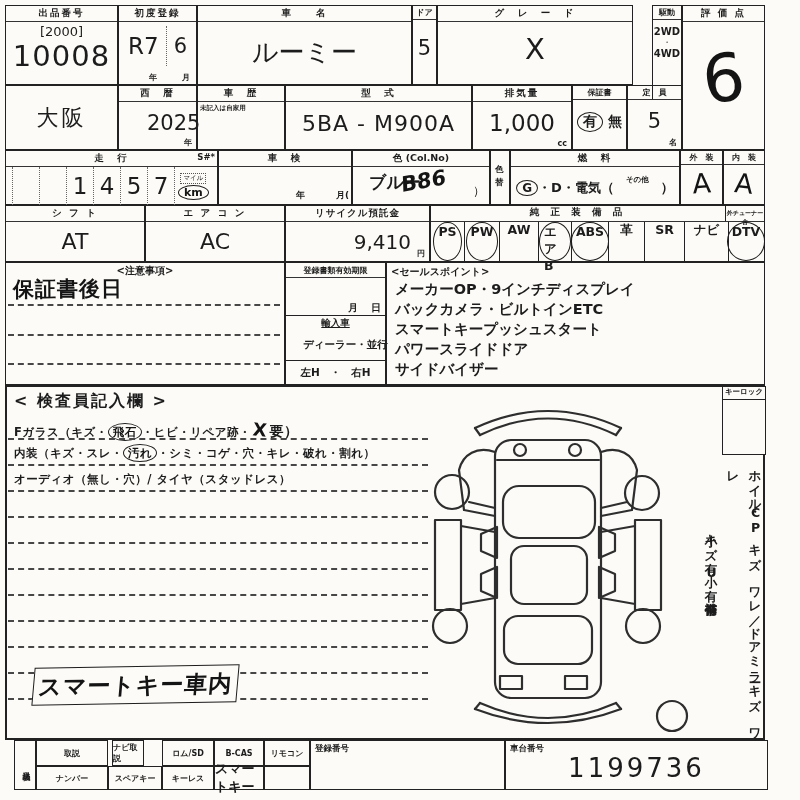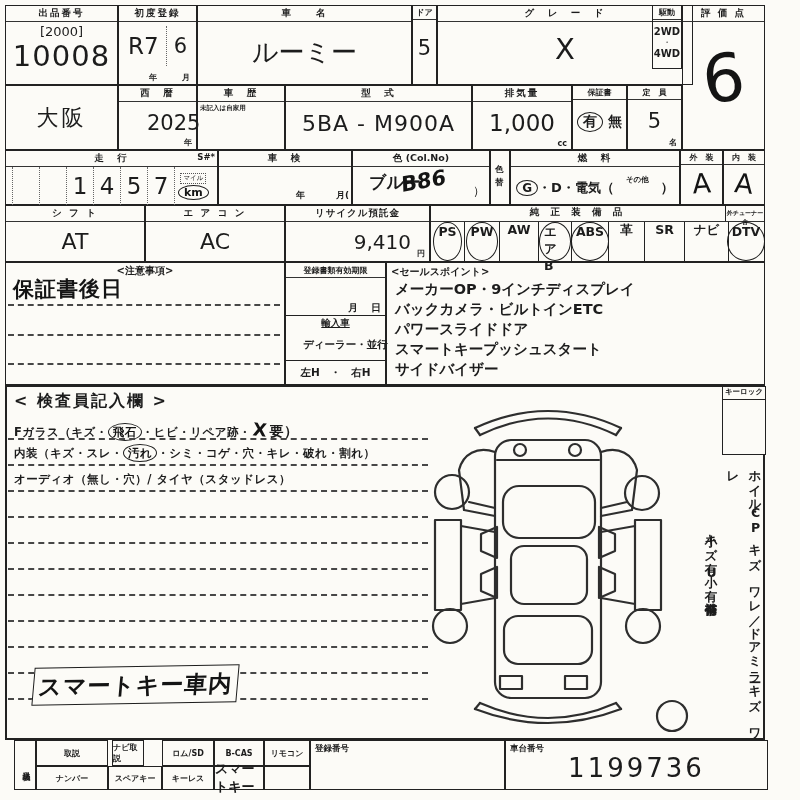--- a/index.html
+++ b/index.html
@@ -47,26 +47,26 @@
   <div class="cell" style="left:197px;top:5px;width:215px;height:80px;">
     <div class="hdr">車　　名</div>
     <div class="val" style="font-size:26px;margin-top:13px;">ルーミー</div>
   </div>
 
   <div class="cell" style="left:412px;top:5px;width:25px;height:80px;">
     <div class="hdr tiny">ドア</div>
     <div class="val" style="font-size:21px;margin-top:16px;">5</div>
   </div>
 
-  <div class="cell" style="left:437px;top:5px;width:256px;height:80px;">
+  <div class="cell" style="left:437px;top:5px;width:196px;height:80px;">
     <div class="hdr">グ　レ　ー　ド</div>
     <div class="val" style="font-size:29px;margin-top:10px;">X</div>
   </div>
 
-  <div class="cell" style="left:652px;top:5px;width:30px;height:64px;">
+  <div class="cell" style="left:652px;top:5px;width:30px;height:95px;">
     <div class="hdr tiny" style="letter-spacing:0;">駆動</div>
     <div class="val" style="font-size:10px;font-weight:600;margin-top:6px;">2WD</div>
     <div class="val" style="font-size:8px;">・</div>
     <div class="val" style="font-size:10px;font-weight:600;">4WD</div>
   </div>
 
   <div class="cell" style="left:682px;top:5px;width:83px;height:145px;">
     <div class="hdr">評 価 点</div>
     <div class="val hand" style="font-size:66px;margin-top:18px;transform:rotate(-7deg);font-weight:400;">6</div>
   </div>
@@ -233,22 +233,22 @@
   <div class="abs" style="left:285px;top:317px;width:101px;text-align:center;font-size:9.5px;font-weight:700;text-decoration:underline;">輸入車</div>
   <div class="abs" style="left:295px;top:338px;width:101px;text-align:center;font-size:10.5px;font-weight:700;">ディーラー・並行</div>
   <div class="hline" style="left:285px;top:360px;width:101px;"></div>
   <div class="abs" style="left:285px;top:366px;width:101px;text-align:center;font-size:10.5px;font-weight:700;">左H　・　右H</div>
 
   <div class="cell" style="left:386px;top:262px;width:379px;height:123px;">
     <div style="font-size:10px;font-weight:700;padding:2px 0 0 4px;">&lt;セールスポイント&gt;</div>
     <div style="font-size:14.5px;font-weight:600;line-height:20px;padding-left:8px;">
       <div>メーカーOP・9インチディスプレイ</div>
       <div>バックカメラ・ビルトインETC</div>
+      <div>スマートキープッシュスタート</div>
       <div>パワースライドドア</div>
-      <div>スマートキープッシュスタート</div>
       <div>サイドバイザー</div>
     </div>
   </div>
 
   <div class="cell" style="left:5px;top:385px;width:760px;height:355px;border-width:2px;"></div>
 
   <div class="abs" style="left:14px;top:391px;font-size:16px;font-weight:700;letter-spacing:2px;">&lt; 検査員記入欄 &gt;</div>
 
   <div class="insline" style="left:14px;top:419px;">
     <span>Fガラス（キズ・</span><span class="circled hand">飛石</span><span>・ヒビ・リペア跡・</span><span class="hand" style="font-size:18px;font-weight:700;display:inline-block;transform:rotate(6deg);margin:0 2px;">X</span><span style="font-size:14px;">要）</span>

